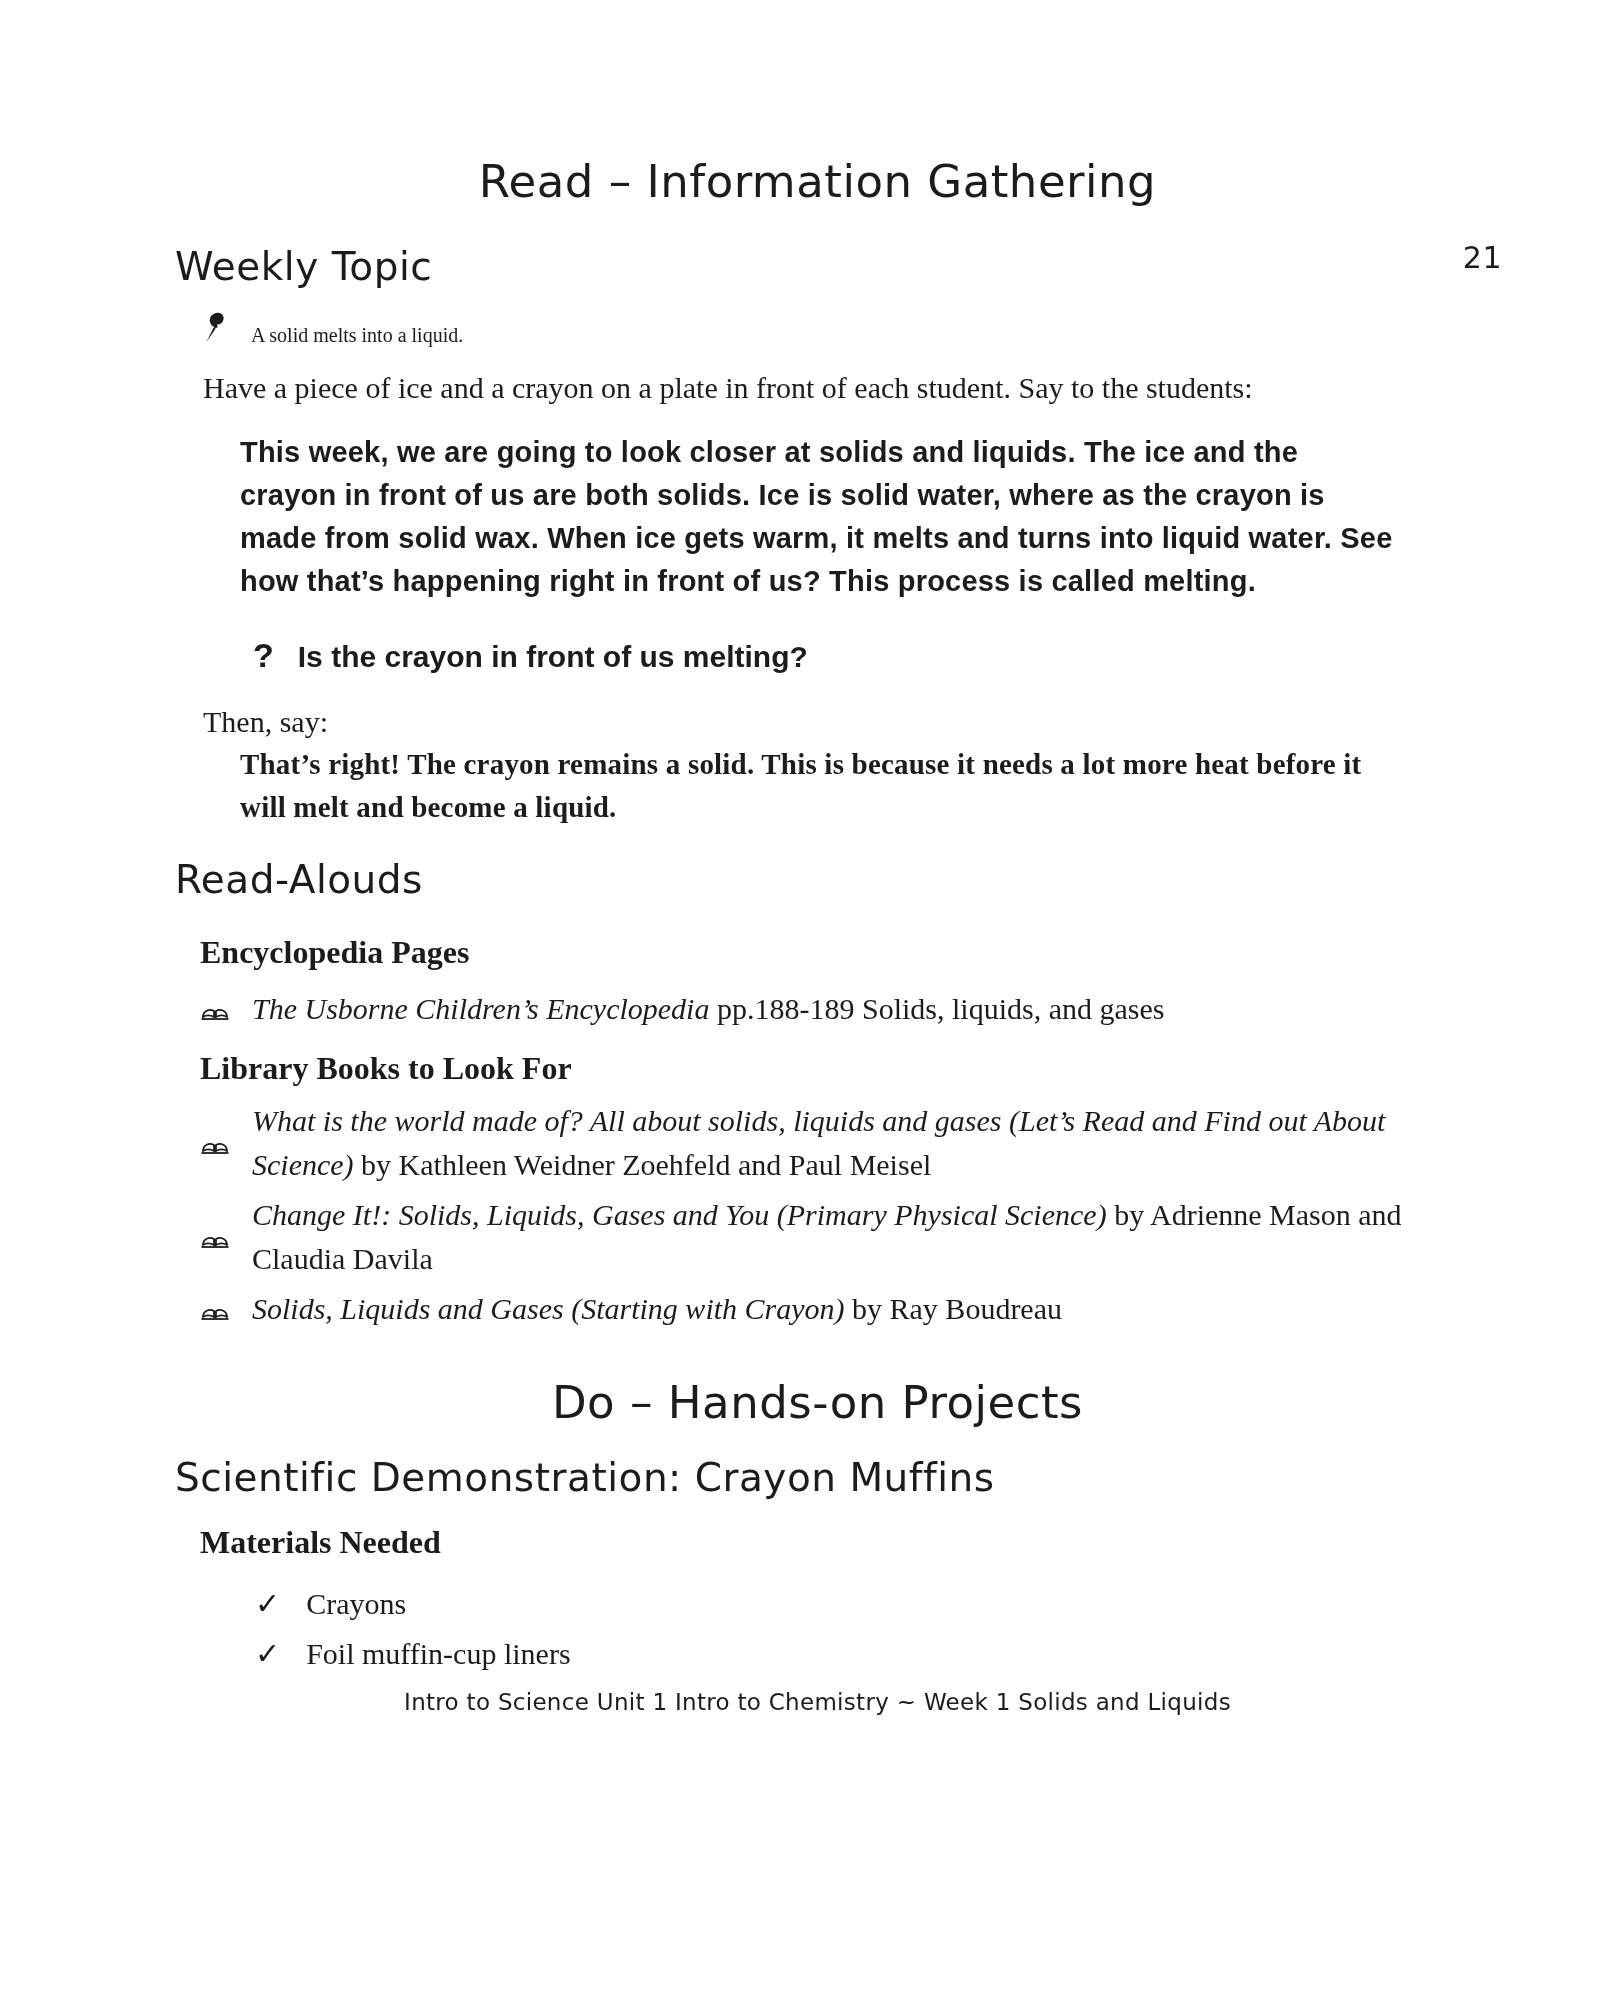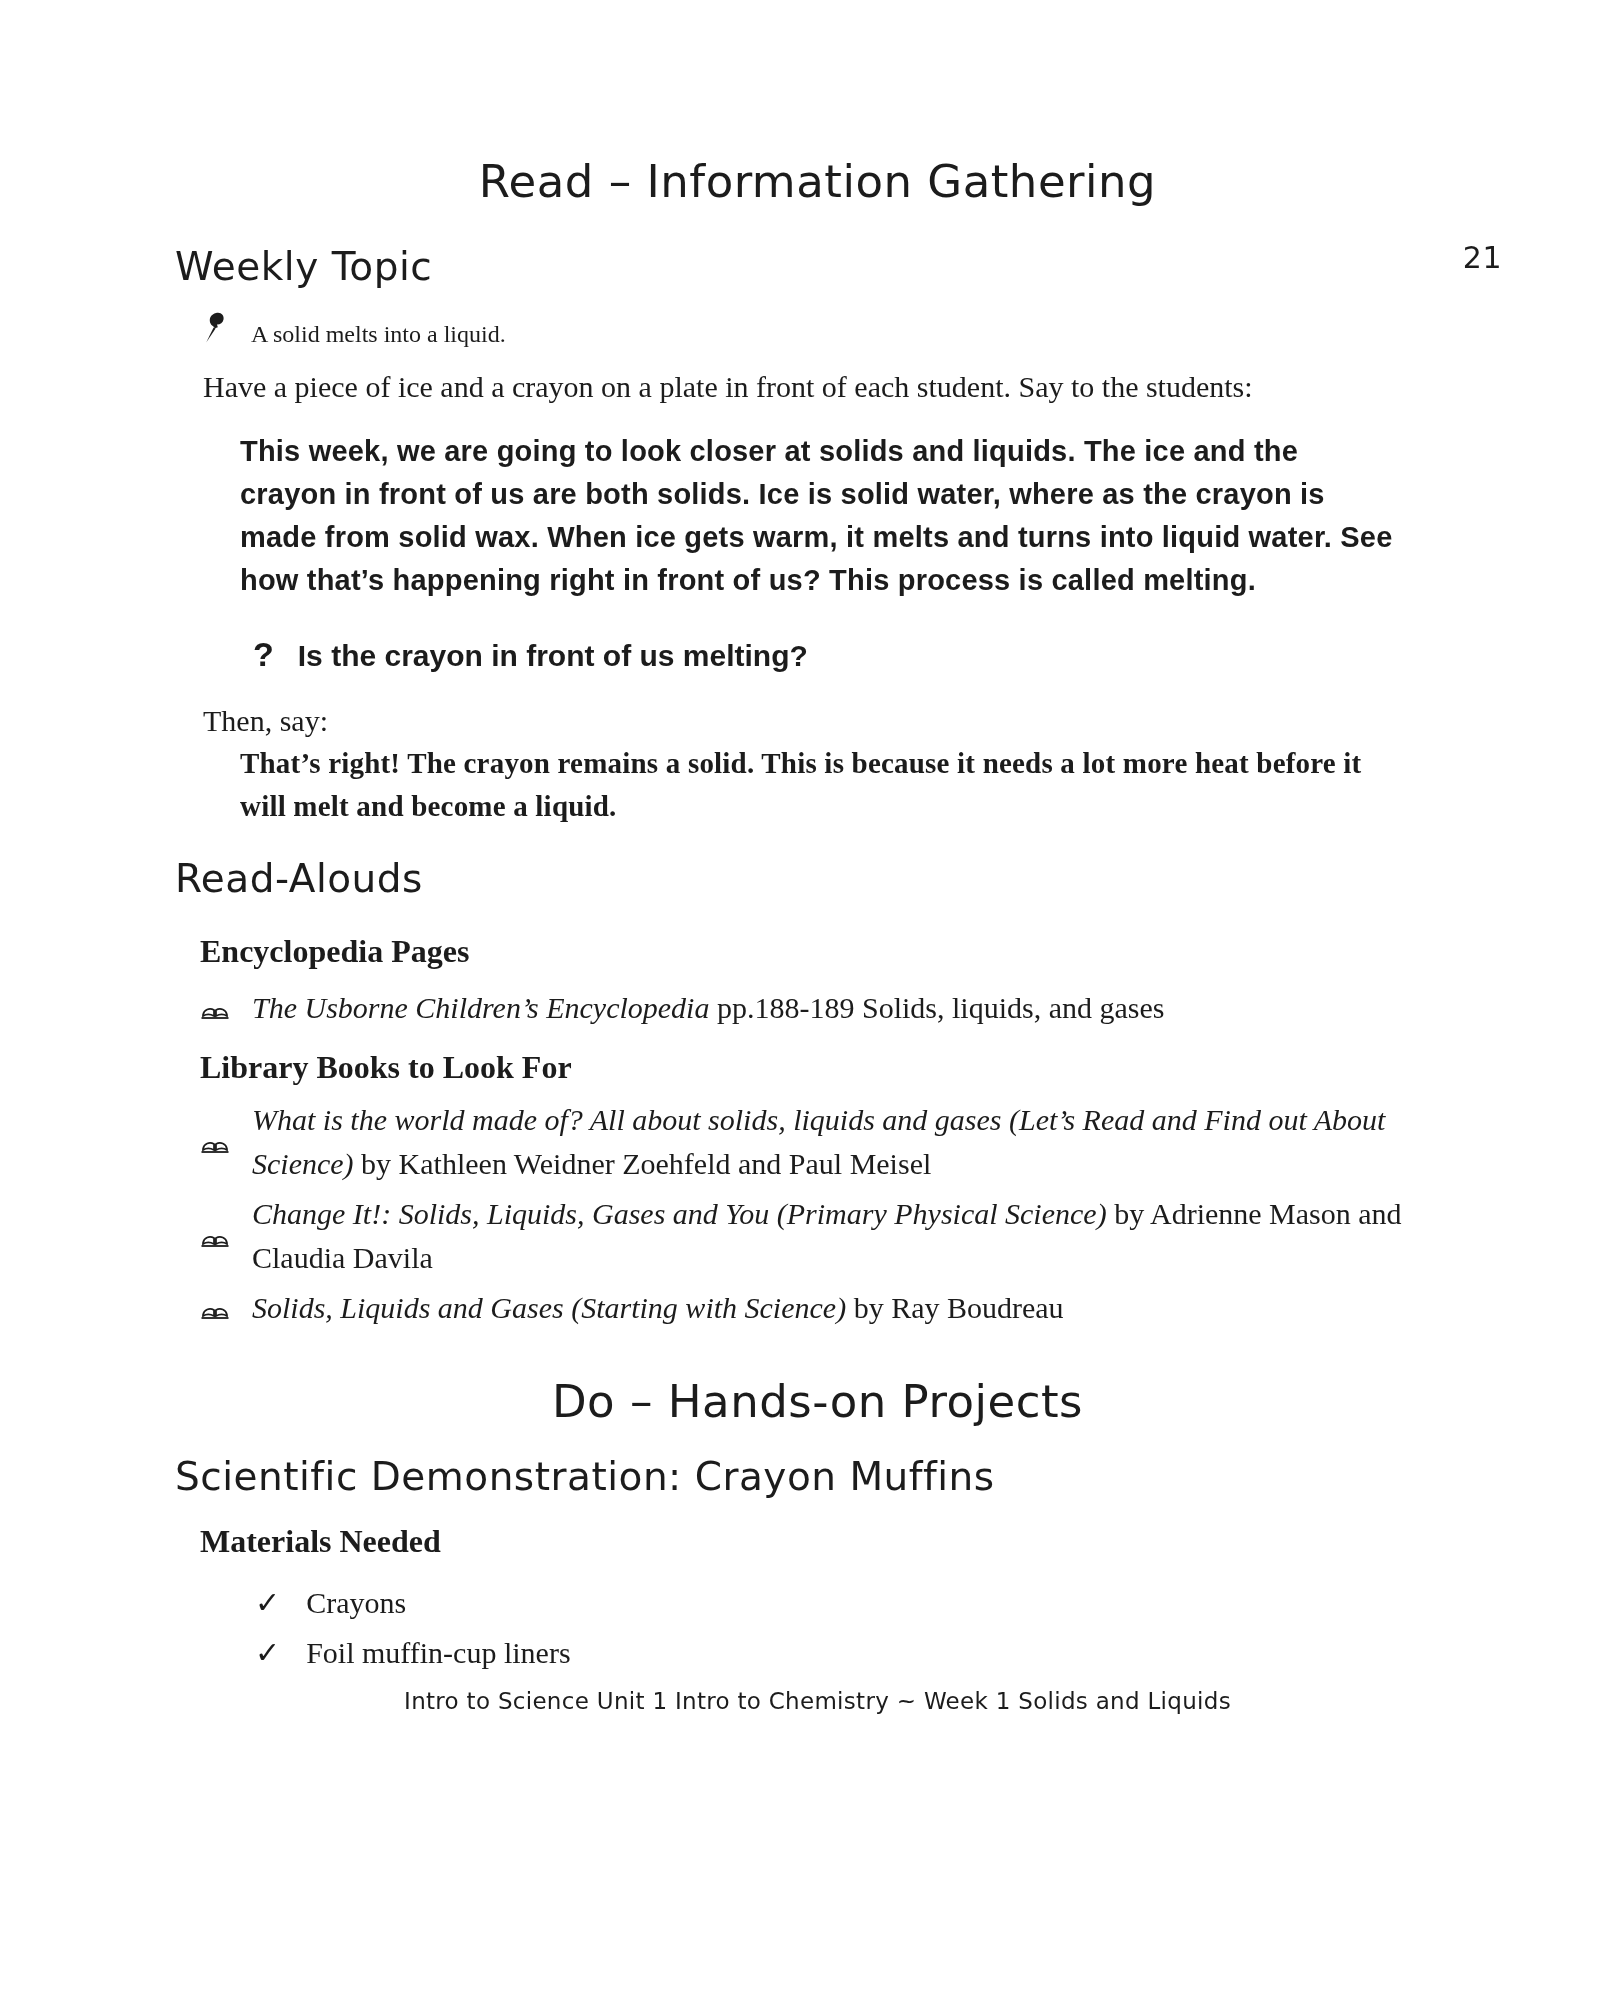--- a/index.html
+++ b/index.html
@@ -69,21 +69,21 @@
     margin-top: 30px; margin-left: 78px;
     display: flex; align-items: baseline; gap: 24px;
     font-family: "Liberation Sans", sans-serif;
     font-size: 30px; font-weight: 600; line-height: 44px;
   }
   .qmark { font-weight: 800; font-size: 34px; }
 
   .pin-item {
     margin-top: 14px; margin-left: 28px;
     display: flex; align-items: baseline; gap: 22px;
-    font-size: 24px; line-height: 44px;
+    font-size: 20px; line-height: 44px;
   }
   .pin-item .icon-cell { flex: 0 0 26px; position: relative; top: 3px; }
 
   .book-item {
     margin-left: 25px;
     display: flex; align-items: center; gap: 18px;
     font-size: 30px; line-height: 44px;
     max-width: 1210px;
   }
   .book-item .icon-cell { flex: 0 0 34px; padding-top: 10px; }
@@ -189,21 +189,21 @@
 
   <div class="book-item bi-4">
     <span class="icon-cell">
       <svg width="30" height="22" viewBox="0 0 30 22">
         <path d="M3 13 C4 7.5 9.5 5.5 14 8 L14 14 C10 11.8 6 12.2 3 14 Z" fill="none" stroke="#1c1c1c" stroke-width="1.7"></path>
         <path d="M27 13 C26 7.5 20.5 5.5 16 8 L16 14 C20 11.8 24 12.2 27 14 Z" fill="none" stroke="#1c1c1c" stroke-width="1.7"></path>
         <line x1="1.5" y1="16" x2="28.5" y2="16" stroke="#1c1c1c" stroke-width="1.8"></line>
         <line x1="15" y1="8" x2="15" y2="15" stroke="#1c1c1c" stroke-width="1.6"></line>
       </svg>
     </span>
-    <span><em>Solids, Liquids and Gases (Starting with Science)</em><span> by Ray Boudreau</span></span>
+    <span><em>Solids, Liquids and Gases (Starting with Crayon)</em><span> by Ray Boudreau</span></span>
   </div>
 
   <h1 class="section-title hw do-title">Do – Hands-on Projects</h1>
 
   <h2 class="sub-heading hw demo">Scientific Demonstration: Crayon Muffins</h2>
 
   <h3 class="serif-heading materials">Materials Needed</h3>
 
   <div class="check-item ck-1">
     <span class="check-glyph">✓</span>

